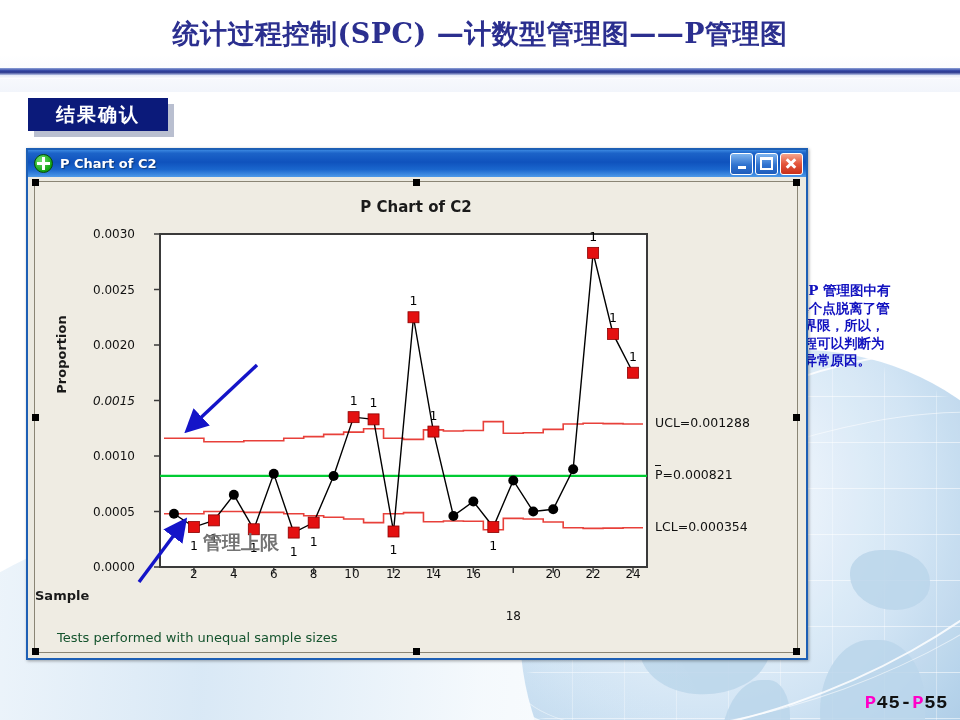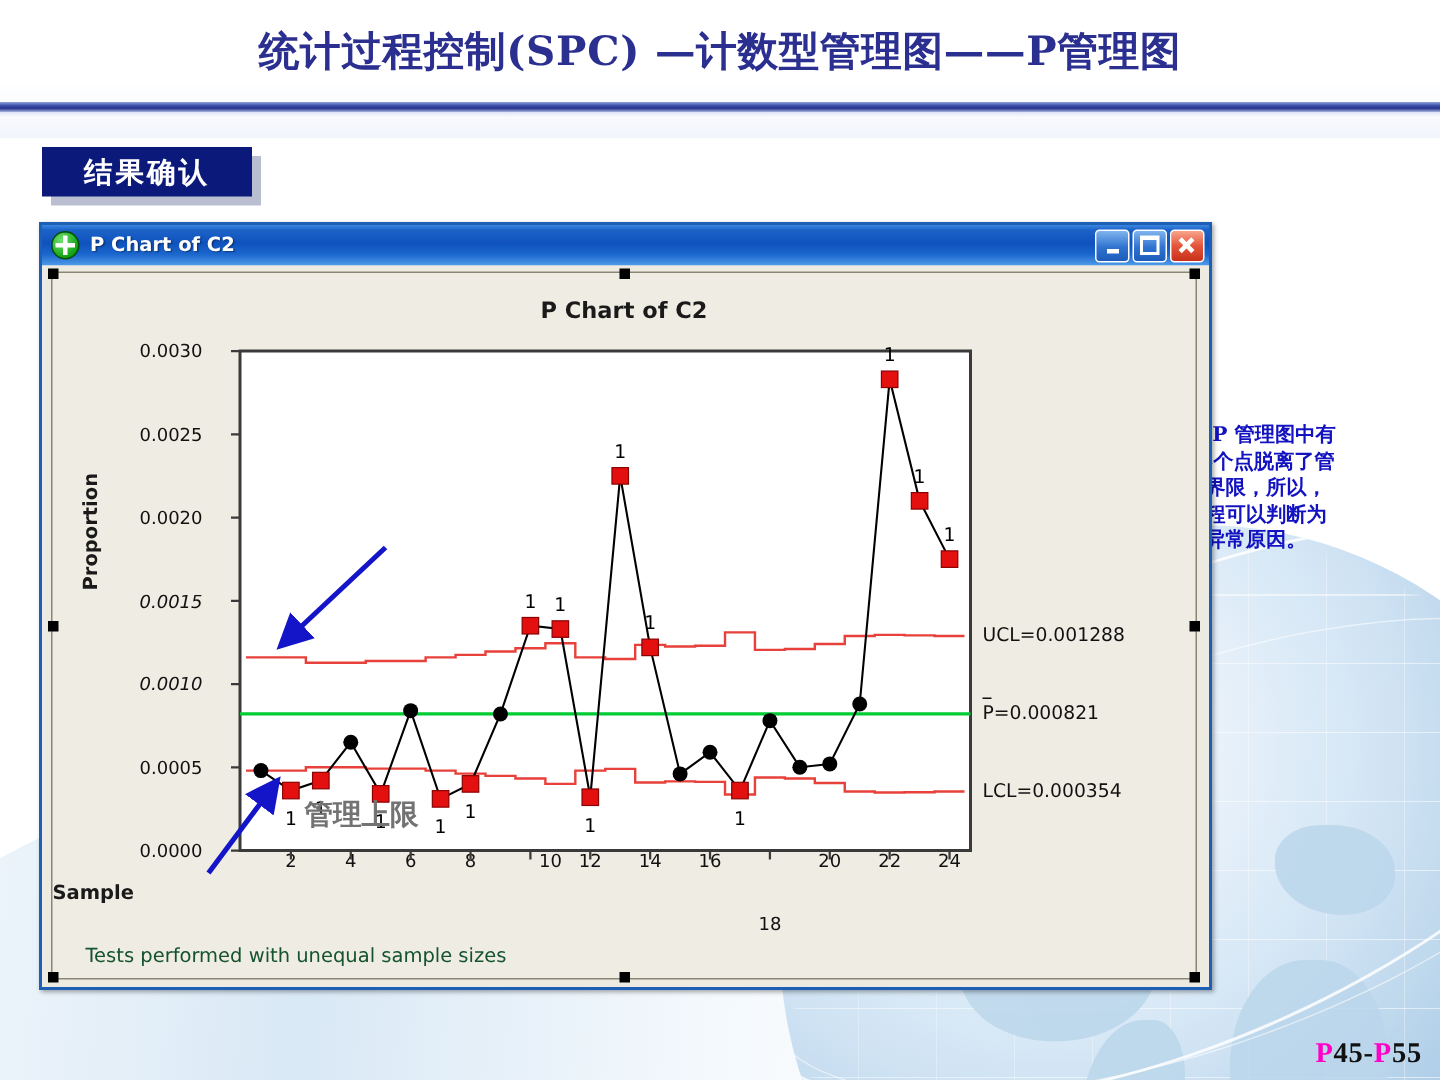--- a/index.html
+++ b/index.html
@@ -135,21 +135,21 @@
     font-family:"DejaVu Serif","Liberation Serif",serif;}
   .cn-upper{left:168px;top:348px;font-size:19px;}
 
   
   .right-note{position:absolute;left:790px;top:282px;width:164px;
     color:#1212c0;font-weight:bold;font-size:13.5px;line-height:1.30;
     font-family:"DejaVu Serif","Liberation Serif",serif;}
   .right-note .ln{display:block;white-space:nowrap;}
 
   .pagenum{position:absolute;right:12px;bottom:6px;font-size:19px;font-weight:bold;
-    color:#111;font-family:Liberation Serif, serif;letter-spacing:.5px;}
+    color:#111;font-family:Liberation Mono, monospace;letter-spacing:.5px;}
   .pagenum b{color:#ff00c8;font-weight:bold;}
 </style>
 </head>
 <body>
 
 <div id="slide">
 
   <div class="globe">
     <div class="globe-grid"></div>
     <div class="land l1"></div>
@@ -214,30 +214,30 @@
         <div class="chart-title">P Chart of C2</div>
         <div class="ylabel">Proportion</div>
         <div class="xlabel">Sample</div>
         <div class="footnote">Tests performed with unequal sample sizes</div>
 
         <div class="yticks" id="yticks">
             <div class="ytick" style="top: 52px;">0.0030</div>
             <div class="ytick" style="top: 107.5px;">0.0025</div>
             <div class="ytick" style="top: 163px;">0.0020</div>
             <div class="ytick" style="top: 218.5px; font-style: italic;">0.0015</div>
-            <div class="ytick" style="top: 274px; font-style: italic;">0.0010</div>
+            <div class="ytick" style="top: 274px;">0.0010</div>
             <div class="ytick" style="top: 329.5px;">0.0005</div>
             <div class="ytick" style="top: 385px;">0.0000</div>
           </div>
         <div class="xticks" id="xticks">
             <div class="xtick" style="left: 158.93px;">2</div>
             <div class="xtick" style="left: 198.848px;">4</div>
             <div class="xtick" style="left: 238.766px;">6</div>
             <div class="xtick" style="left: 278.684px;">8</div>
-            <div class="xtick" style="left: 332px;">10</div>
+            <div class="xtick" style="left: 317px;">10</div>
             <div class="xtick" style="left: 358.52px;">12</div>
             <div class="xtick" style="left: 398.439px;">14</div>
             <div class="xtick" style="left: 438.357px;">16</div>
             <div class="xtick" style="left: 478.275px; margin-top: 42px;">18</div>
             <div class="xtick" style="left: 518.193px;">20</div>
             <div class="xtick" style="left: 558.111px;">22</div>
             <div class="xtick" style="left: 598.029px;">24</div>
           </div>
 
         <svg id="plot" width="762" height="470" viewBox="0 0 762 470" style="position:absolute;left:0;top:0;">

